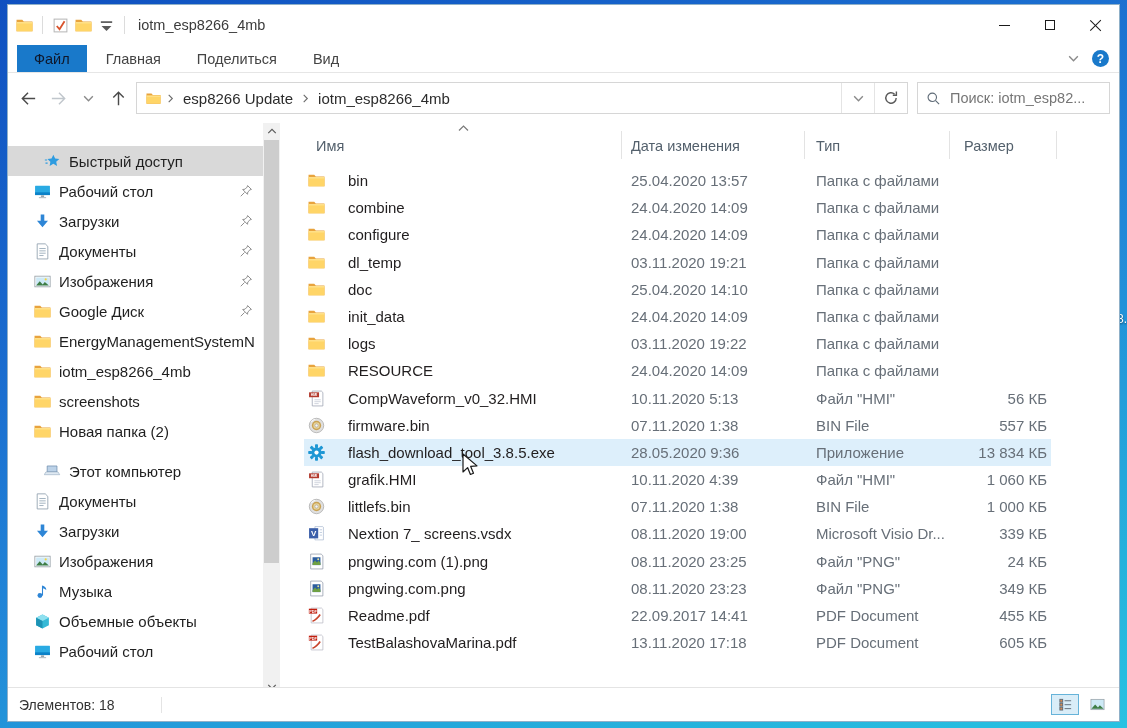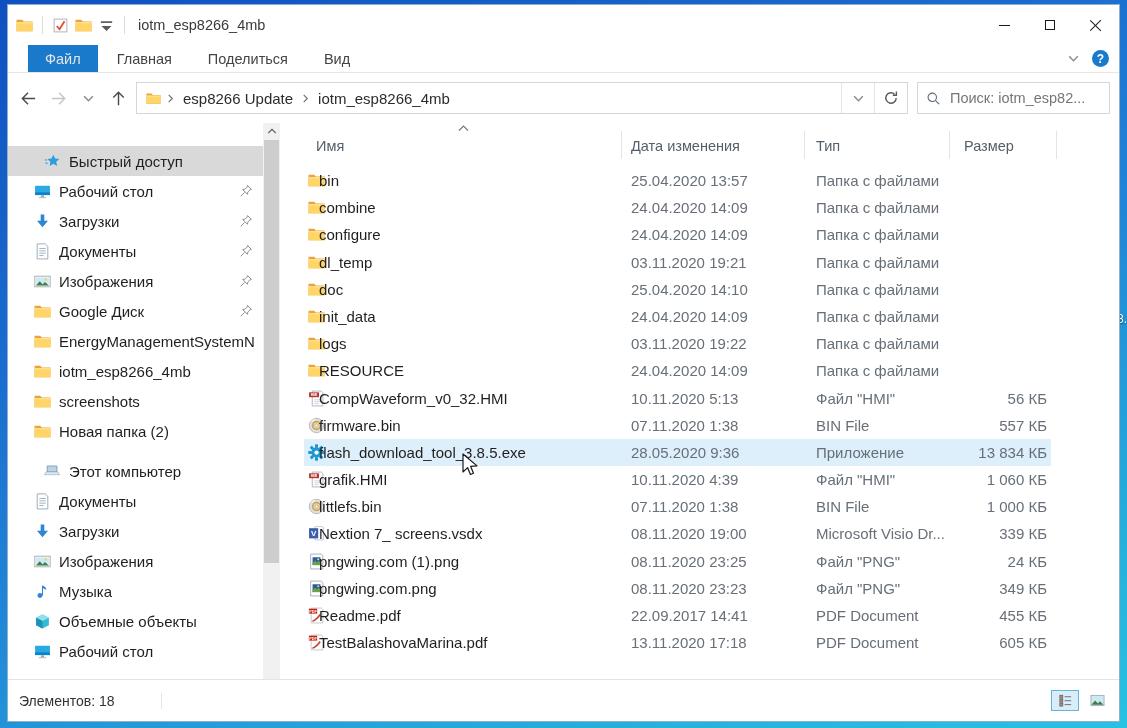--- a/index.html
+++ b/index.html
@@ -22,21 +22,21 @@
   .ctrl { width:46px; height:100%; display:flex; align-items:center; justify-content:center; }
   .glyph-min { width:11px; height:1px; background:#1a1a1a; }
   .glyph-max { width:10px; height:10px; border:1px solid #1a1a1a; }
   .glyph-close { position:relative; width:12px; height:12px; }
   .glyph-close:before,.glyph-close:after { content:""; position:absolute; left:5px; top:-1px; width:1.4px; height:15px; background:#1a1a1a; }
   .glyph-close:before { transform:rotate(45deg);} .glyph-close:after { transform:rotate(-45deg);}
 
   
   .tabrow { position:absolute; left:0; top:40px; right:0; height:28px; background:#fff; border-bottom:1px solid #e6e6e6; display:flex; align-items:stretch; }
   .tab { padding:0 17px; display:flex; align-items:center; font-size:14.5px; color:#444; margin-left:2px; }
-  .tab.active { background:#1979ca; color:#e5e5e5; margin-left:20px; }
+  .tab.active { background:#1979ca; color:#0f172a; margin-left:9px; }
   .ribbon-right { margin-left:auto; display:flex; align-items:center; gap:12px; padding-right:10px; }
   .chev-sm { width:13px; height:13px; }
   .help-circle { width:17px; height:17px; border-radius:50%; background:#1979ca; color:#fff; font-size:12px; font-weight:bold; display:flex; align-items:center; justify-content:center; }
 
   
   .toolbar { position:absolute; left:0; top:68px; right:0; height:50px; background:#fff; display:flex; align-items:center; }
   .navbtns { display:flex; align-items:center; gap:2px; padding:0 4px 0 6px; }
   .nav-btn { width:28px; height:28px; display:flex; align-items:center; justify-content:center; }
   .nav-btn svg { width:19px; height:19px; }
   .nav-btn.small svg { width:13px; height:13px; }
@@ -74,27 +74,27 @@
   .list { position:absolute; left:273px; top:0; right:0; bottom:0; }
   .list-header { position:absolute; left:0; top:0; right:0; height:42px; }
   .hcol { position:absolute; top:0; line-height:46px; font-size:14.5px; color:#53606c; }
   .hline { position:absolute; top:8px; height:28px; width:1px; background:#e3e3e3; }
   .sort-caret { position:absolute; left:176px; top:1px; width:13px; height:8px; }
   .rows { position:absolute; left:23px; top:44px; width:747px; }
   .frow { position:relative; height:27.2px; }
   .frow.hl { background:#ddeffb; }
   .frow .icon { position:absolute; left:4px; top:5px; width:17px; height:17px; }
   .cell { position:absolute; top:0; line-height:27.2px; white-space:nowrap; }
-  .cell-name { left:15px; color:#211e1f; }
+  .cell-name { left:44px; color:#211e1f; }
   .cell-date { left:327px; color:#676f78; }
   .cell-type { left:512px; color:#676f78; }
   .cell-size { left:622px; width:121px; text-align:right; color:#676f78; }
 
   
-  .statusbar { position:absolute; left:0; bottom:0; right:0; height:42px; border-top:1px solid #e4e4e4; background:#fff; display:flex; align-items:center;gap:32px; }
+  .statusbar { position:absolute; left:0; bottom:0; right:0; height:34px; border-top:1px solid #e4e4e4; background:#fff; display:flex; align-items:center;gap:32px; }
   .status-text { padding-left:11px; font-size:14px; color:#333; }
   .status-sep { width:1px; height:16px; background:#e4e4e4; margin-left:14px; }
   .view-btns { margin-left:auto; display:flex; gap:4px; padding-right:8px; }
   .vbtn { width:28px; height:21px; display:flex; align-items:center; justify-content:center; border:1px solid transparent; }
   .vbtn svg { width:15px; height:15px; }
   .vbtn.active { border-color:#66b3d9; background:#d9edf8; }
 
   .cursor { position:absolute; left:447px; top:446px; width:26px; height:26px; z-index:50; pointer-events:none; }
   .icon svg, .pin svg, .chev-sm svg, .crumb-sep svg, .sort-caret svg, .cursor svg { width:100%; height:100%; display:block; }
 </style>

